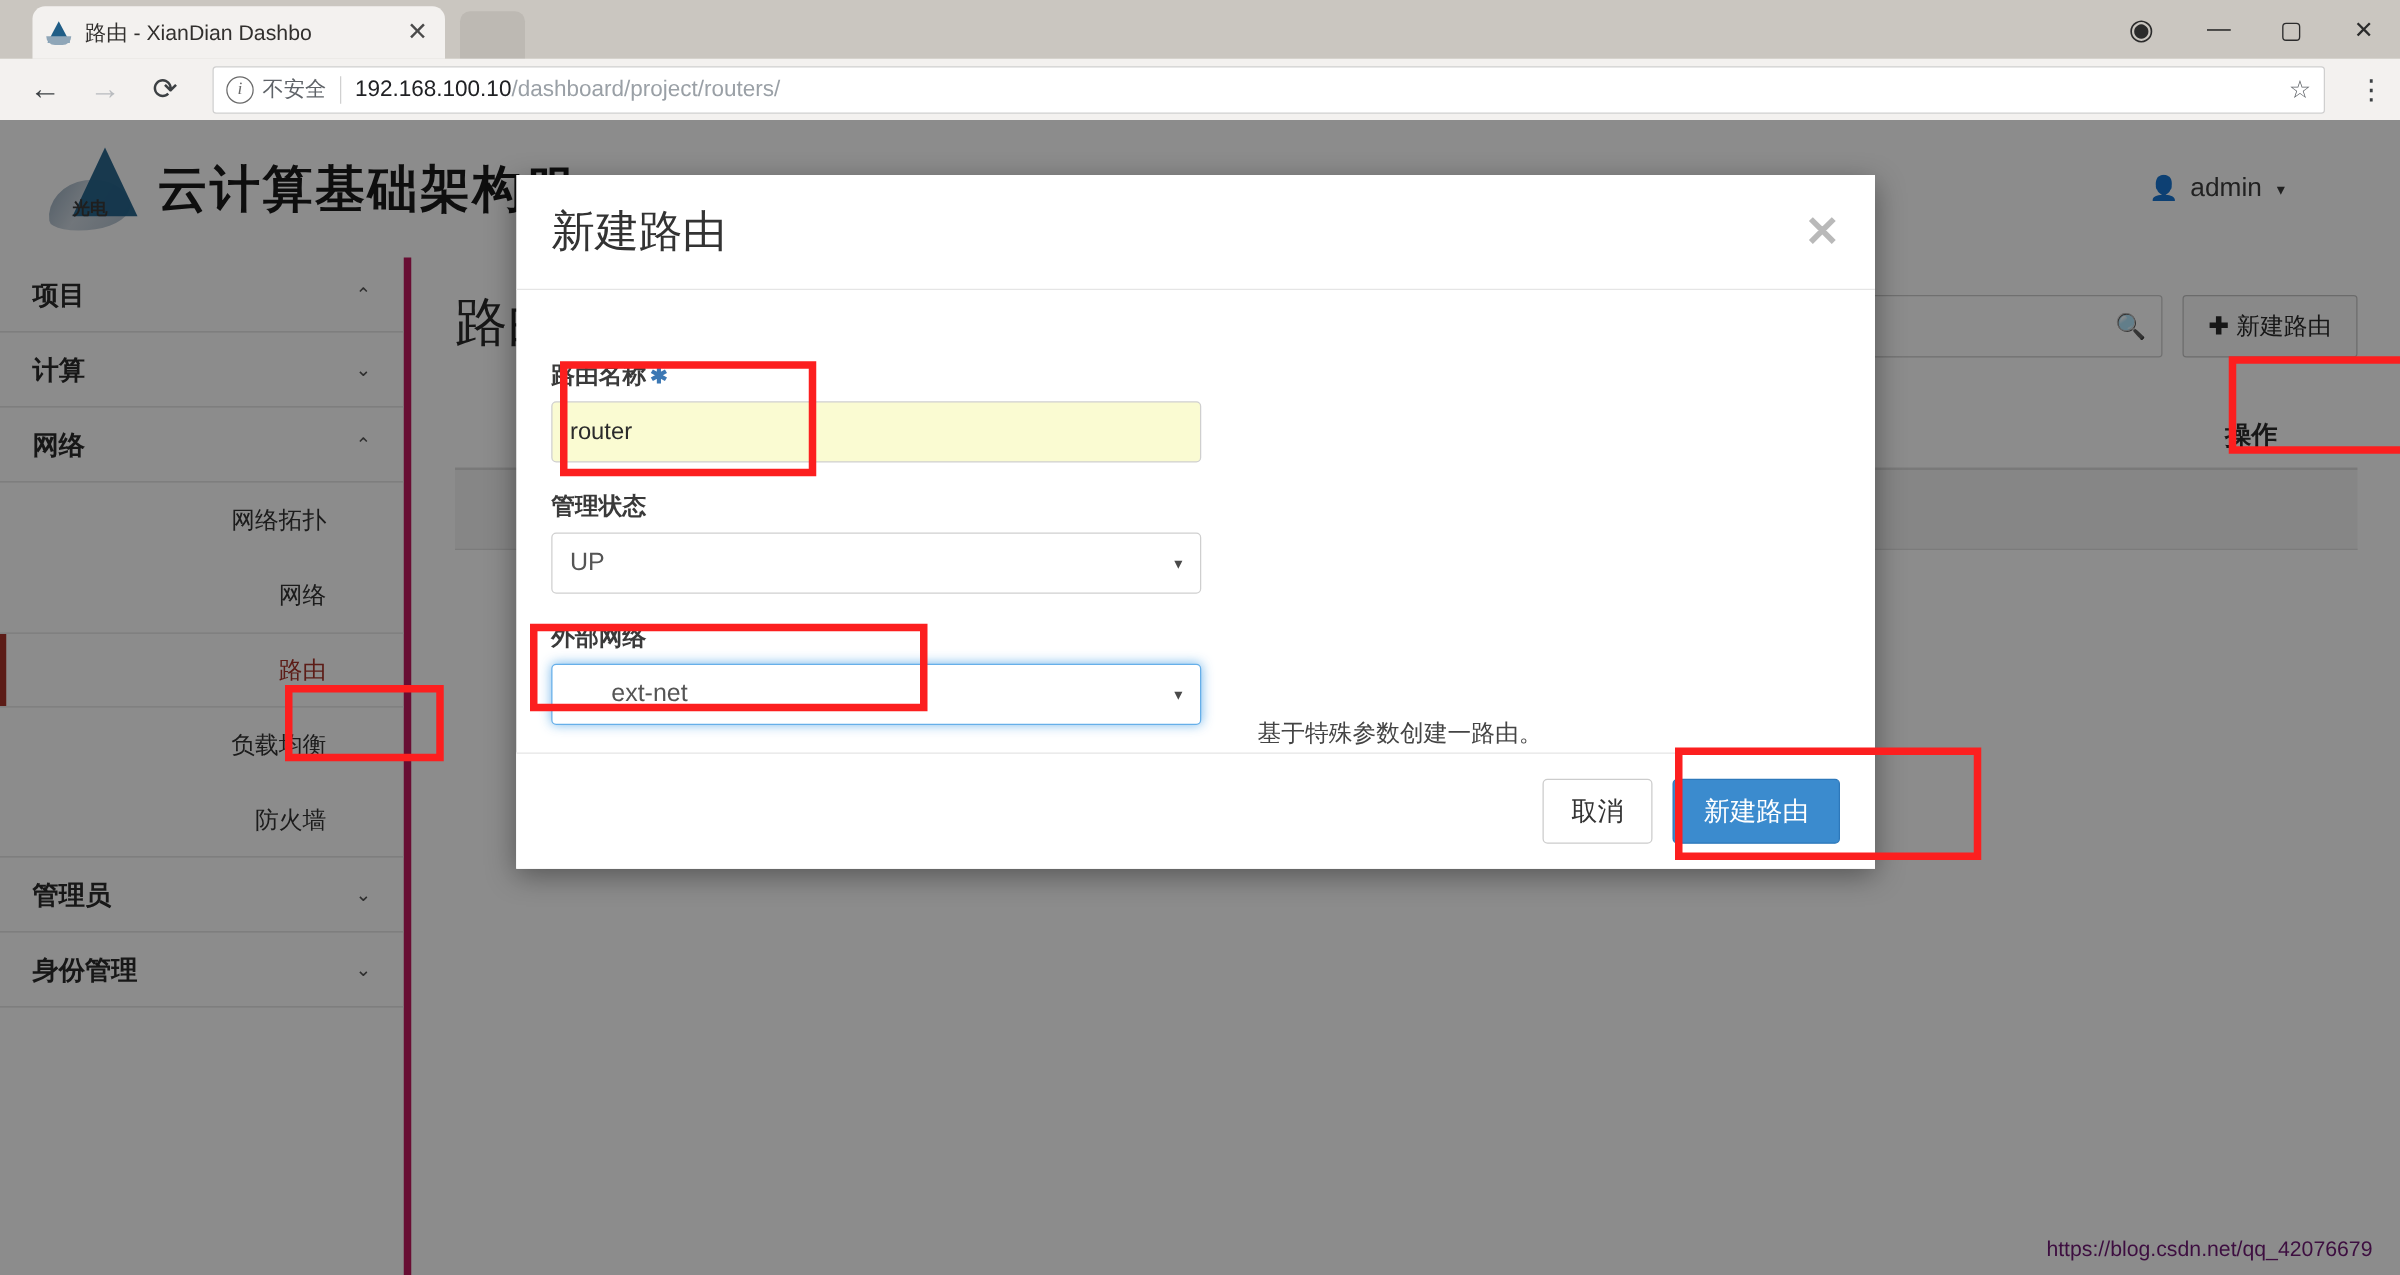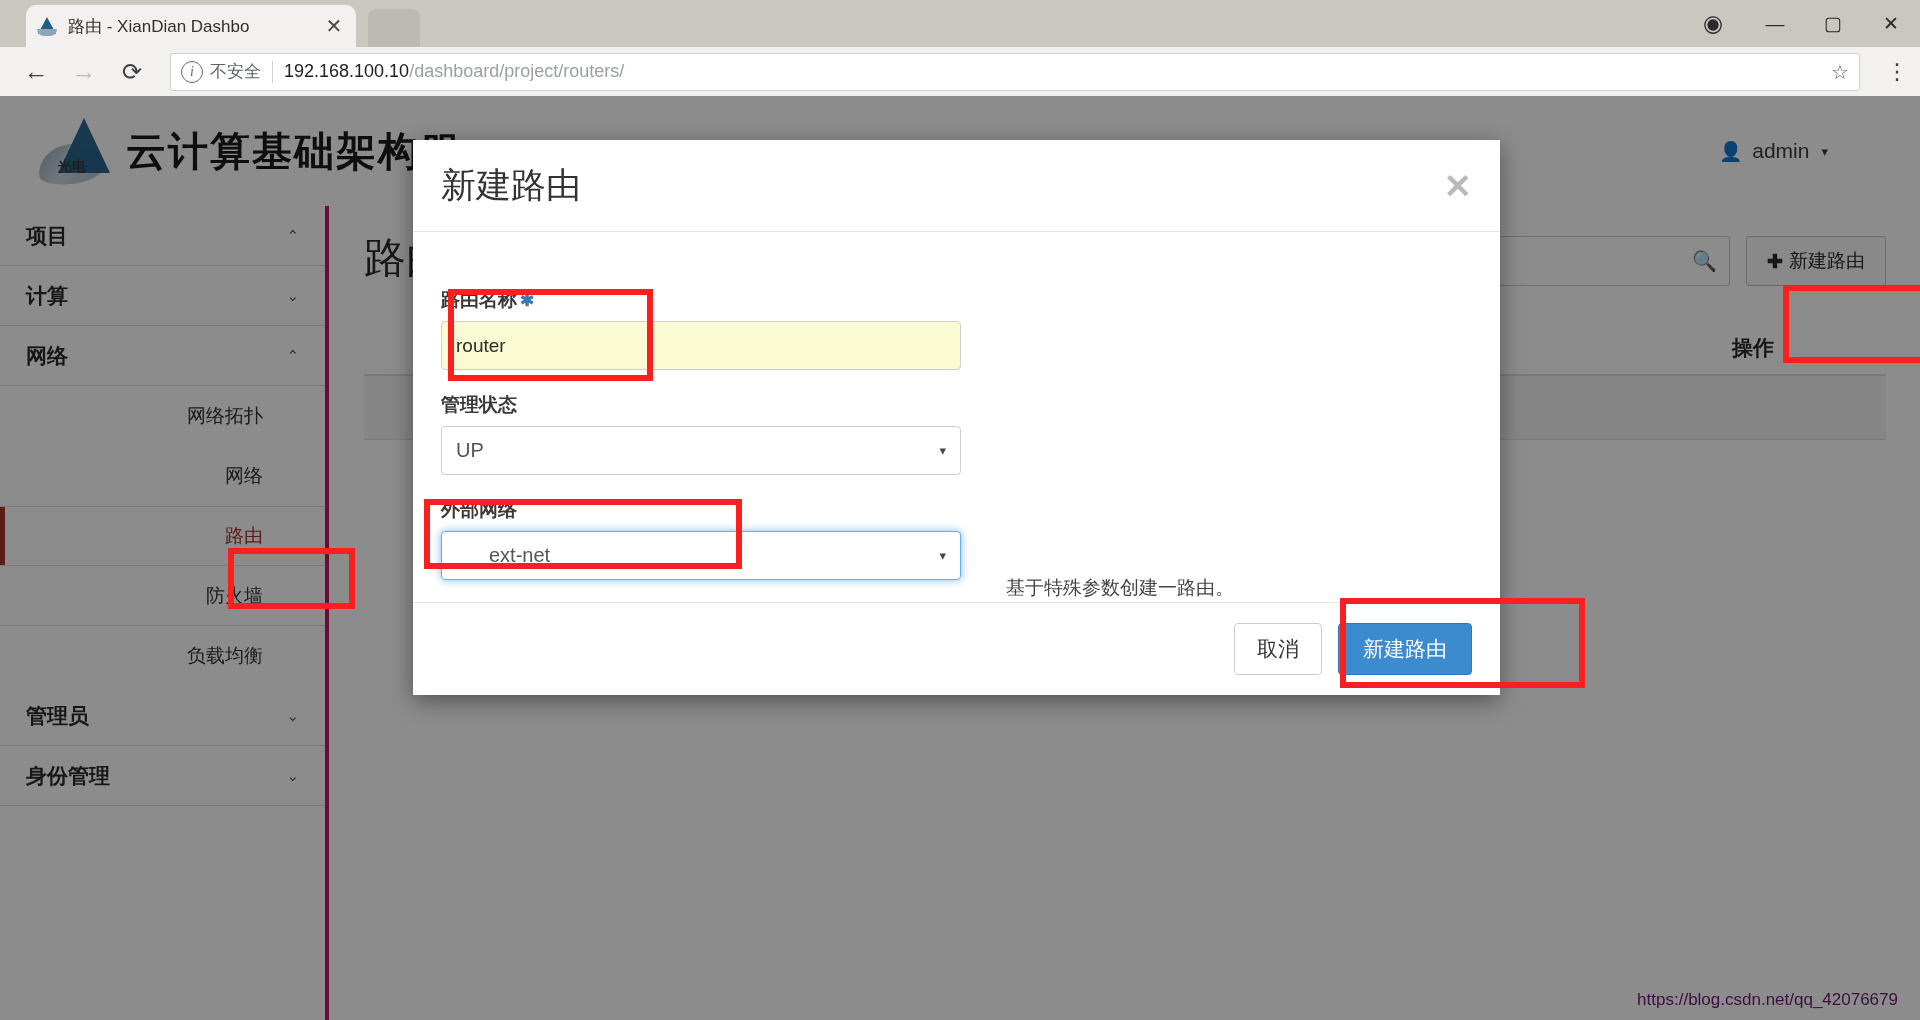--- a/index.html
+++ b/index.html
@@ -133,21 +133,21 @@
   .user-menu {
     margin-left: auto; margin-right: 92px; display: flex; align-items: center;
     font-size: 21px; color: #3c3c3c; cursor: pointer;
   }
   .user-icon { margin-right: 9px; font-size: 19px; }
   .user-caret { margin-left: 12px; font-size: 13px; }
 
   
   .sidebar {
     position: absolute; left: 0; top: 110px; width: 329px; height: 814px;
-    background: #ffffff; border-right: 4px solid #be185d;
+    background: #ffffff; border-right: 6px solid #be185d;
   }
   .side-group {
     height: 60px; border-bottom: 1px solid #dddddd;
     display: flex; align-items: center; padding: 0 26px;
     cursor: pointer;
   }
   .side-group .label { font-size: 21px; font-weight: bold; color: #2b2b2b; }
   .side-group .caret { margin-left: auto; font-size: 15px; color: #555; }
   .side-sub {
     height: 60px; display: flex; align-items: center; justify-content: flex-end;
@@ -182,21 +182,21 @@
     border: 1px solid #c4c4c4; border-radius: 3px; background: #fafafa;
     font-size: 19px; color: #2b2b2b; display: flex; align-items: center;
     cursor: pointer;
   }
   .btn-outline .plus { font-weight: bold; margin-right: 6px; }
   .table-head {
     margin-top: 36px; border-bottom: 2px solid #dddddd; height: 54px;
     display: flex; align-items: center;
   }
   .th-ops {
-    margin-left: auto; margin-right: 112px;
+    margin-left: auto; margin-right: 64px;
     font-size: 21px; font-weight: bold; color: #2b2b2b;
   }
   .table-empty-row {
     height: 64px; background: #f4f4f4; border-bottom: 1px solid #e0e0e0;
   }
 
   
   .watermark {
     position: absolute; right: 22px; bottom: 10px;
     font-size: 17px; color: #701a75;
@@ -349,25 +349,25 @@
 
     <div class="side-sub">
       <span>网络拓扑</span>
     </div>
     <div class="side-sub">
       <span>网络</span>
     </div>
     <div class="side-sub active">
       <span>路由</span>
     </div>
+    <div class="side-sub">
+      <span>负载均衡</span>
+    </div>
     <div class="side-sub side-bottom-rule">
       <span>防火墙</span>
-    </div>
-    <div class="side-sub">
-      <span>负载均衡</span>
     </div>
 
     <div class="side-group">
       <span class="label">管理员</span>
       <span class="caret">⌄</span>
     </div>
     <div class="side-group">
       <span class="label">身份管理</span>
       <span class="caret">⌄</span>
     </div>

